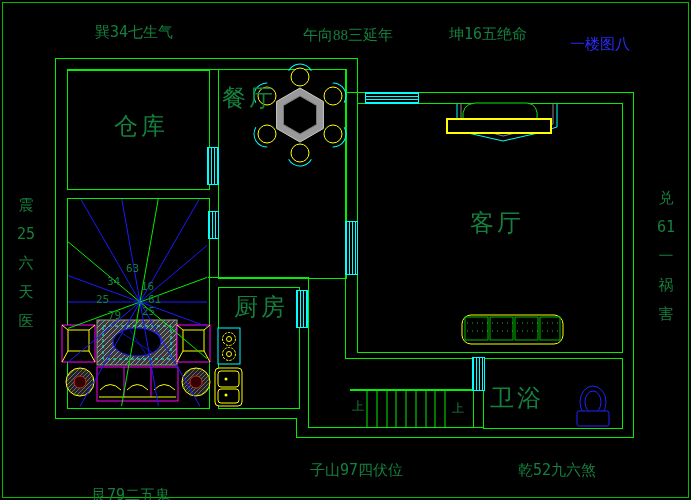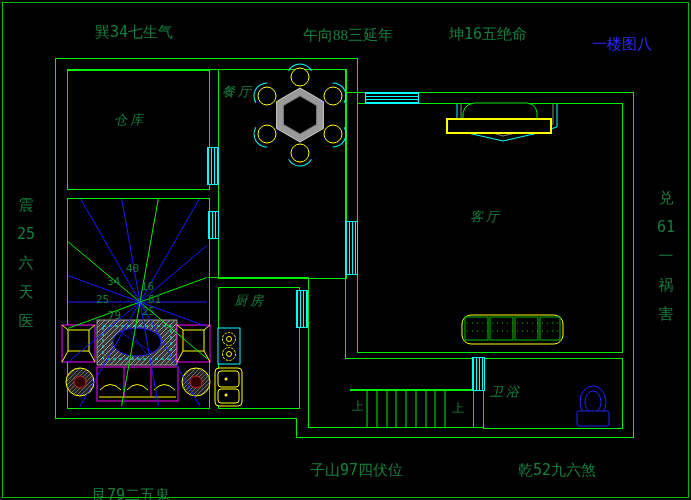--- a/index.html
+++ b/index.html
@@ -5,21 +5,21 @@
   html,body{margin:0;padding:0;background:#000;}
   #canvas{position:relative;width:691px;height:500px;background:#000;overflow:hidden;
           font-family:"DejaVu Sans Mono","DejaVu Sans",monospace;}
   #frame{position:absolute;left:2px;top:2px;width:685px;height:494px;border:1px solid #00bb00;}
   .wl{position:absolute;background:#00ee00;}
   .box{position:absolute;border:1px solid #00ee00;background:transparent;}
   .win{position:absolute;border:1px solid #00ffff;background:#000;}
   .win-v{background:repeating-linear-gradient(90deg,#00ffff 0,#00ffff 1px,#000 1px,#000 3px);}
   .win-h{background:repeating-linear-gradient(0deg,#00ffff 0,#00ffff 1px,#000 1px,#000 3px);}
   .lbl{position:absolute;color:#15803d;font-size:15px;line-height:1.1;white-space:nowrap;}
-  .room{font-size:13px;letter-spacing:3px;font-style:italic;}
+  .room{font-size:24px;letter-spacing:3px;}
   .vert{width:26px;text-align:center;}
   .vert div{line-height:29px;}
   .num{font-size:11px;}
   .blue{color:#2a2aff;}
   .up{font-size:12px;}
   svg{position:absolute;left:0;top:0;pointer-events:none;}
 </style>
 </head>
 <body>
 
@@ -187,21 +187,21 @@
       <line x1="416" y1="390" x2="416" y2="427"></line>
       <line x1="426" y1="390" x2="426" y2="427"></line>
       <line x1="435" y1="390" x2="435" y2="427"></line>
       <line x1="445" y1="390" x2="445" y2="427"></line>
     </g>
   </svg>
 
   <div class="lbl" style="left:95px;top:24px;">巽34七生气</div>
   <div class="lbl" style="left:303px;top:27px;font-family:Liberation Serif, serif;">午向88三延年</div>
   <div class="lbl" style="left:449px;top:26px;">坤16五绝命</div>
-  <div class="lbl blue" style="left:592px;top:36px;">一楼图八</div>
+  <div class="lbl blue" style="left:570px;top:36px;">一楼图八</div>
 
   <div class="lbl vert" style="left:13px;top:191px;">
     <div>震</div>
     <div>25</div>
     <div>六</div>
     <div>天</div>
     <div>医</div>
   </div>
   <div class="lbl vert" style="left:653px;top:184px;">
     <div>兑</div>
@@ -217,20 +217,20 @@
 
   <div class="lbl room" style="left:114px;top:113px;">仓库</div>
   <div class="lbl room" style="left:222px;top:85px;">餐厅</div>
   <div class="lbl room" style="left:234px;top:294px;">厨房</div>
   <div class="lbl room" style="left:470px;top:210px;">客厅</div>
   <div class="lbl room" style="left:490px;top:385px;">卫浴</div>
 
   <div class="lbl up" style="left:352px;top:400px;">上</div>
   <div class="lbl up" style="left:452px;top:402px;">上</div>
 
-  <div class="lbl num" style="left:126px;top:263px;">40</div>
+  <div class="lbl num" style="left:126px;top:263px;">63</div>
   <div class="lbl num" style="left:107px;top:276px;">34</div>
   <div class="lbl num" style="left:141px;top:281px;">16</div>
   <div class="lbl num" style="left:96px;top:294px;">25</div>
   <div class="lbl num" style="left:148px;top:294px;">61</div>
   <div class="lbl num" style="left:108px;top:310px;">79</div>
   <div class="lbl num" style="left:142px;top:306px;">25</div>
 </div>
 
 </body></html>

